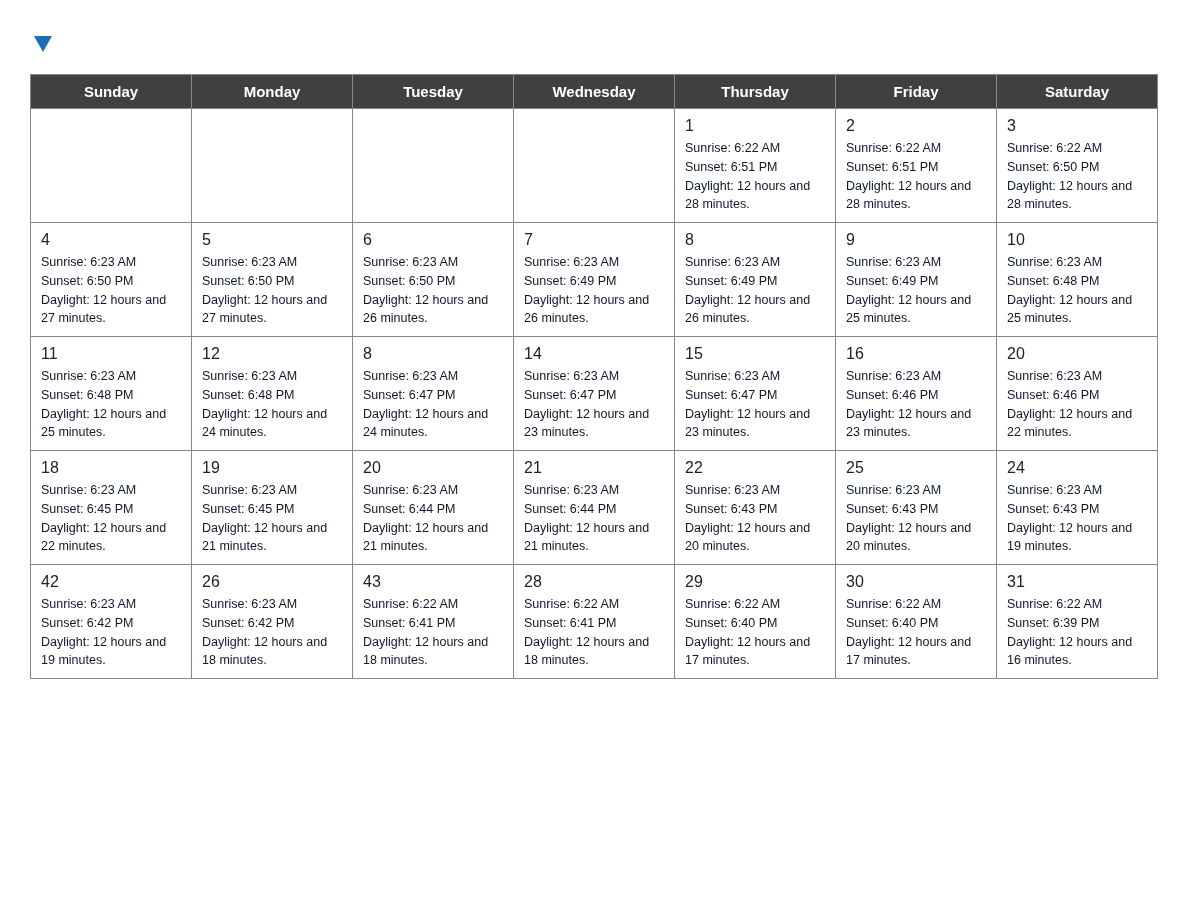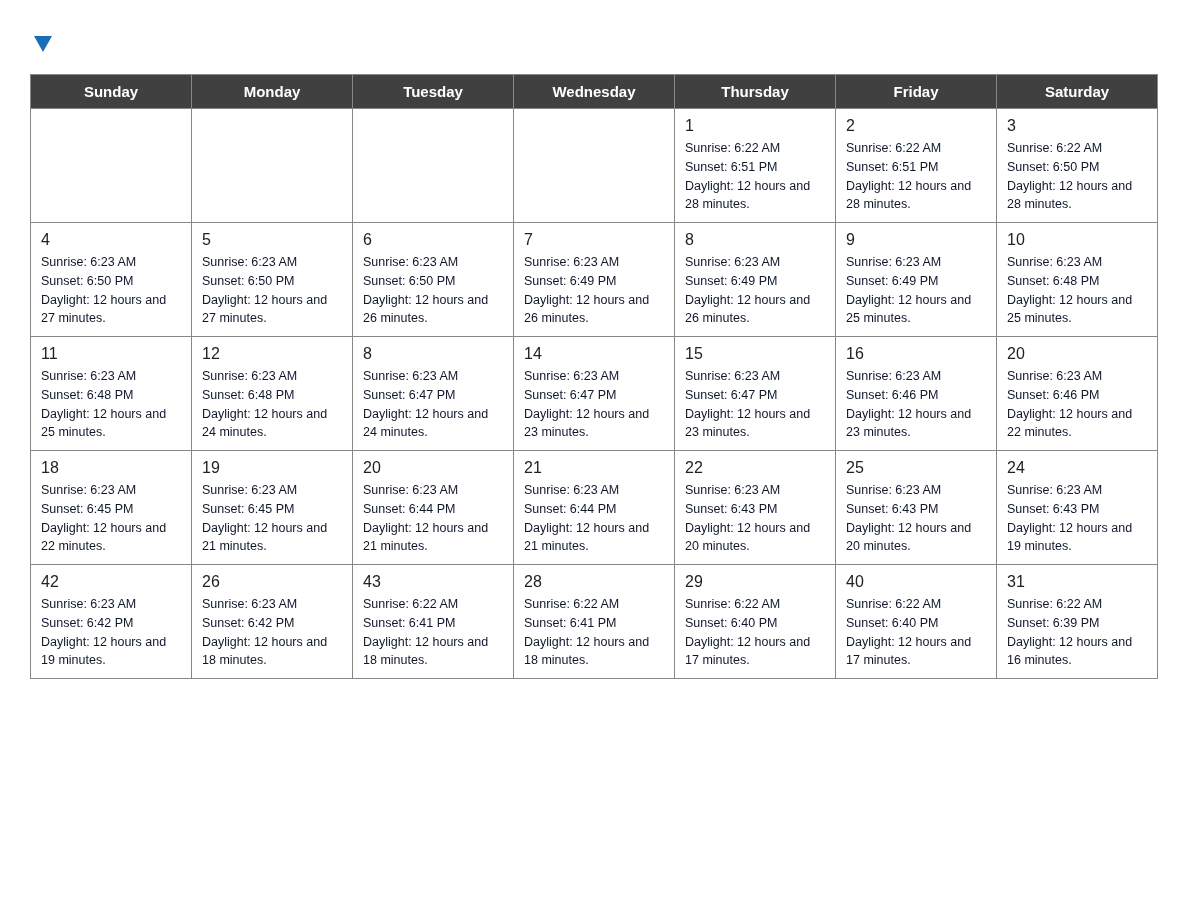--- a/index.html
+++ b/index.html
@@ -244,21 +244,21 @@
         </td>
         <td>
           <span class="day-number">28</span>
           <div class="day-info">Sunrise: 6:22 AM<br>Sunset: 6:41 PM<br>Daylight: 12 hours and 18 minutes.</div>
         </td>
         <td>
           <span class="day-number">29</span>
           <div class="day-info">Sunrise: 6:22 AM<br>Sunset: 6:40 PM<br>Daylight: 12 hours and 17 minutes.</div>
         </td>
         <td>
-          <span class="day-number">40</span>
+          <span class="day-number">30</span>
           <div class="day-info">Sunrise: 6:22 AM<br>Sunset: 6:40 PM<br>Daylight: 12 hours and 17 minutes.</div>
         </td>
         <td>
           <span class="day-number">31</span>
           <div class="day-info">Sunrise: 6:22 AM<br>Sunset: 6:39 PM<br>Daylight: 12 hours and 16 minutes.</div>
         </td>
       </tr>
     </tbody>
 </table>
 

